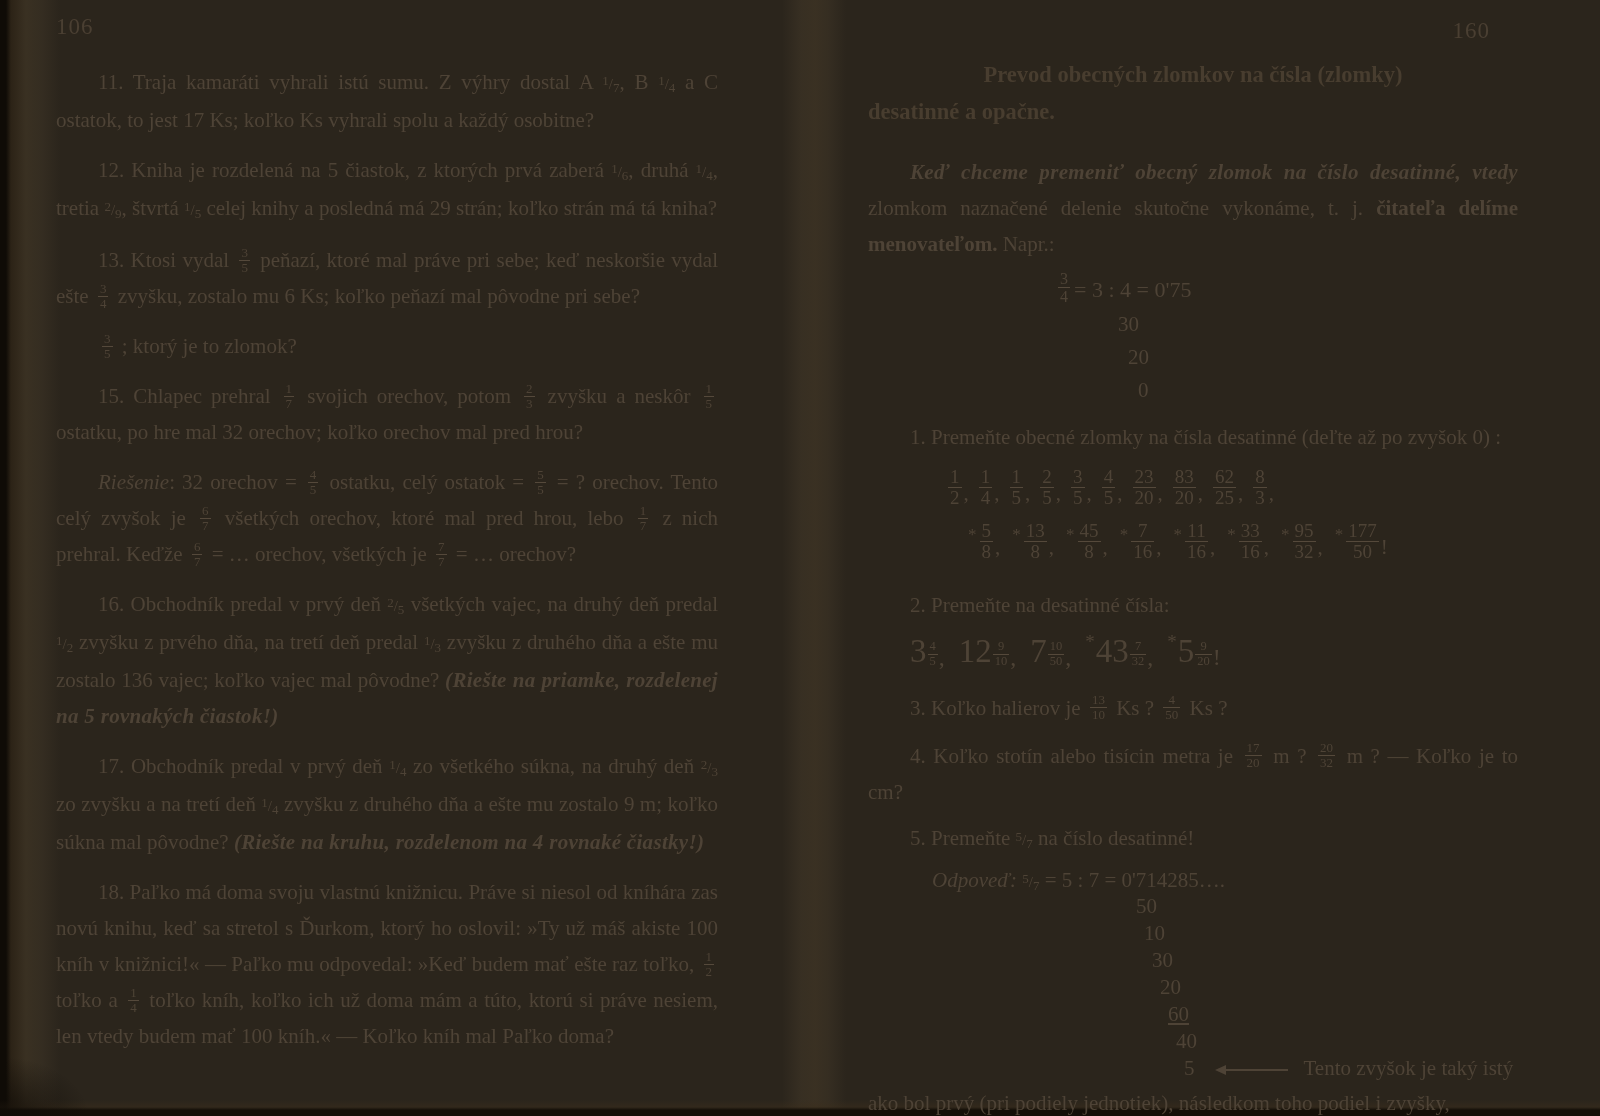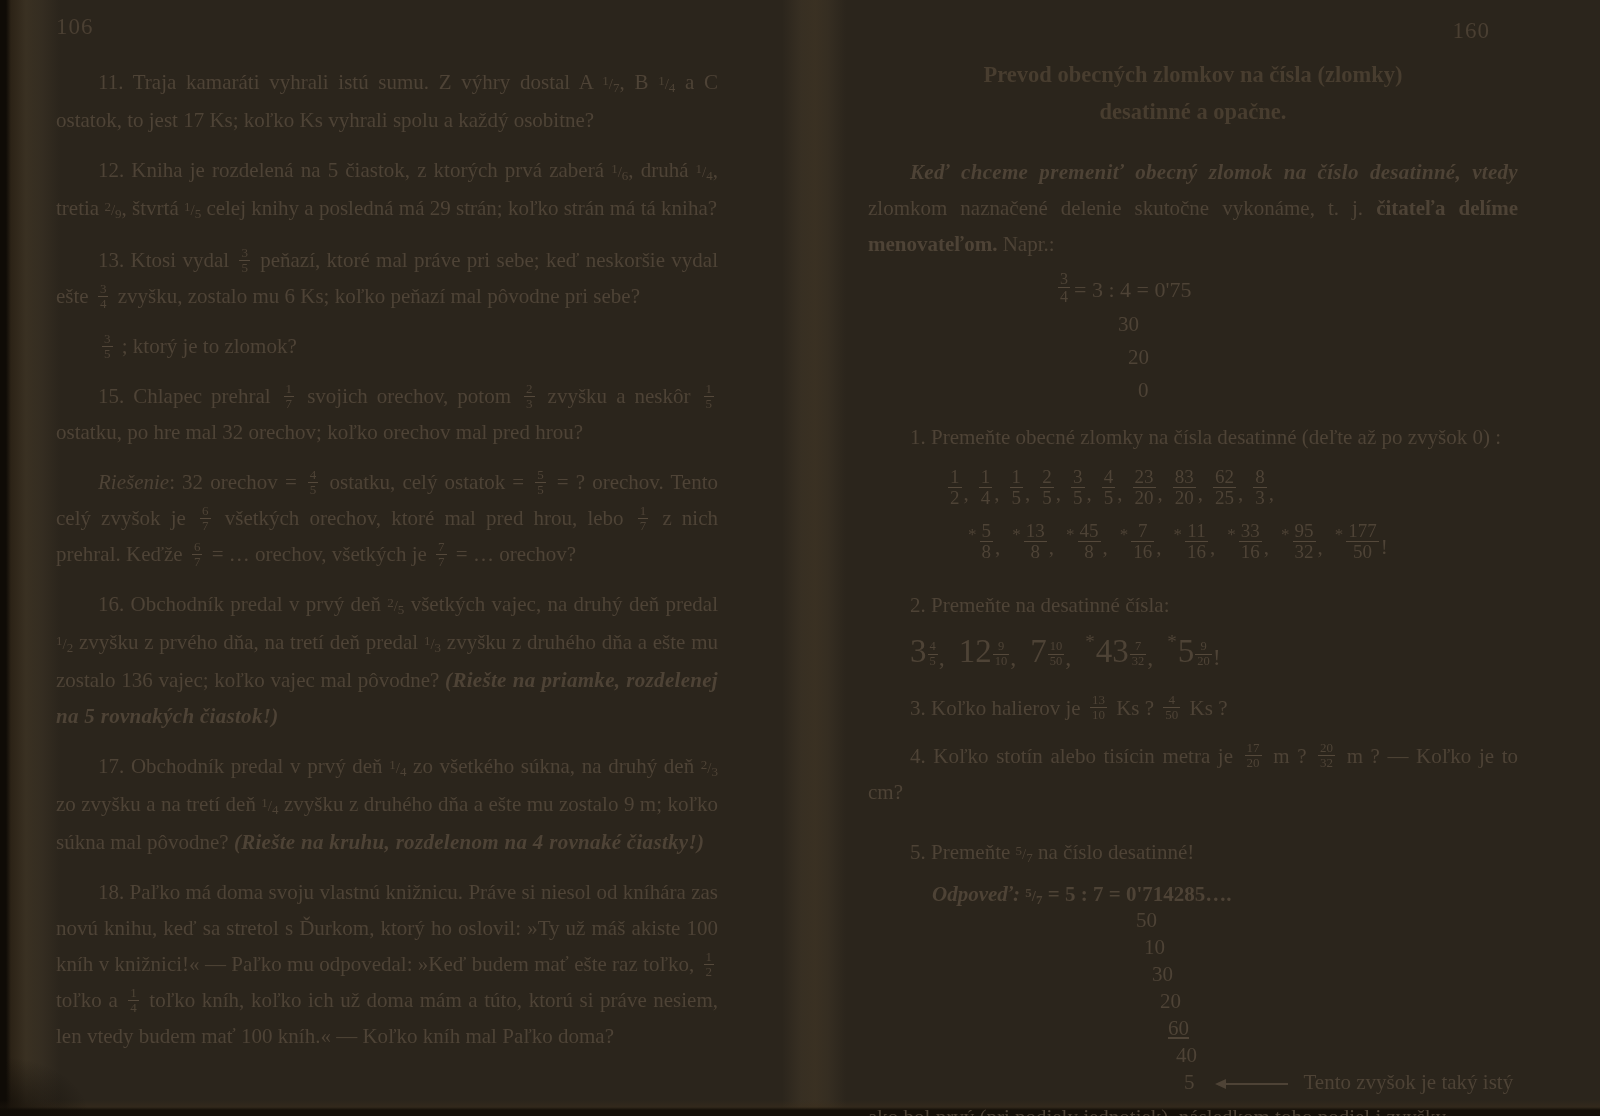--- a/index.html
+++ b/index.html
@@ -39,37 +39,37 @@
         font-size:13px;line-height:1.08;margin:0 4px;transform:translateY(-2px);text-indent:0;}
   .frac .num{border-bottom:1.4px solid #55493b;padding:0 2px;}
   .frac .den{padding:0 2px;}
   
   .sfrac{white-space:nowrap;font-size:15px;}
   .sfrac sup{font-size:13px;vertical-align:4px;line-height:0;}
   .sfrac sub{font-size:13px;vertical-align:-3px;line-height:0;}
 
   
   .heading{font-size:22.5px;font-weight:bold;text-align:center;line-height:37px;margin-top:42px;color:#483d2f;}
-  .heading2{font-size:22.5px;font-weight:bold;text-align:center;line-height:37px;color:#483d2f;}
+  .heading2{font-size:22.5px;font-weight:bold;text-align:left;line-height:37px;color:#483d2f;}
   .division{margin:10px 0 0 186px;font-size:22px;}
   .div-row{display:flex;align-items:center;}
   .div-row .frac{font-size:16px;}
   .rems div{line-height:33px;font-size:21px;}
   .rems5 div{line-height:27px;font-size:21px;}
   .frow{margin:12px 0 0 78px;font-size:15px;display:flex;align-items:center;}
   .frow .frac{font-size:19px;margin:0 2px;transform:none;}
   .frow .after{font-size:21px;margin:12px 8px 0 0;}
   .frow .star{font-size:17px;margin:-14px 1px 0 4px;}
   .mixedrow{margin:10px 0 0 42px;display:flex;align-items:center;}
   .mixed{display:inline-flex;align-items:center;margin-right:14px;}
   .mixed .whole{font-size:33px;}
   .mixed .star{font-size:19px;transform:translateY(-9px);margin-right:1px;}
   .mixed .frac{font-size:12.5px;transform:translateY(3px);margin:0 1px;}
   .mixed .after{font-size:24px;transform:translateY(6px);}
-  .odpoved{margin:10px 0 0 64px;font-size:21px;font-weight:bold;}
+  .odpoved{margin:10px 0 0 64px;font-size:21px;}
   .arrow{display:inline-flex;align-items:center;margin:0 16px 0 20px;vertical-align:middle;}
   .arrow .head{width:0;height:0;border-top:5px solid transparent;border-bottom:5px solid transparent;border-right:11px solid #4e4336;}
   .arrow .shaft{width:62px;height:2.4px;background:#4e4336;}
   .closing{font-size:21px;line-height:34px;margin-top:4px;}
 </style>
 </head>
 <body>
 
 <div class="scan">
   <div class="edge-left"></div>
@@ -313,21 +313,21 @@
           <span class="num">4</span>
           <span class="den">50</span>
         </span><span> Ks ?</span></div>
     <div class="para" id="problem4-text" style="margin-top:12px"><span>4. Koľko stotín alebo tisícin metra je </span><span class="frac">
           <span class="num">17</span>
           <span class="den">20</span>
         </span><span> m ? </span><span class="frac">
           <span class="num">20</span>
           <span class="den">32</span>
         </span><span> m ? — Koľko je to cm?</span></div>
-    <div class="para" id="problem5-text" style="margin-top:24px"><span>5. Premeňte </span><span class="sfrac"><sup>5</sup>/<sub>7</sub></span><span> na číslo desatinné!</span></div>
+    <div class="para" id="problem5-text" style="margin-top:10px"><span>5. Premeňte </span><span class="sfrac"><sup>5</sup>/<sub>7</sub></span><span> na číslo desatinné!</span></div>
 
     <div class="odpoved" id="answer5-line"><span class="i">Odpoveď:</span><span>  </span><span class="sfrac"><sup>5</sup>/<sub>7</sub></span><span> = 5 : 7 = 0'714285….</span></div>
     <div class="rems5" id="div5-rems">
         <div style="padding-left: 268px;"><span>50</span></div>
         <div style="padding-left: 276px;"><span>10</span></div>
         <div style="padding-left: 284px;"><span>30</span></div>
         <div style="padding-left: 292px;"><span>20</span></div>
         <div style="padding-left: 300px; text-decoration: underline;"><span>60</span></div>
         <div style="padding-left: 308px;"><span>40</span></div>
         <div style="padding-left: 316px;"><span>5</span><span class="arrow">

